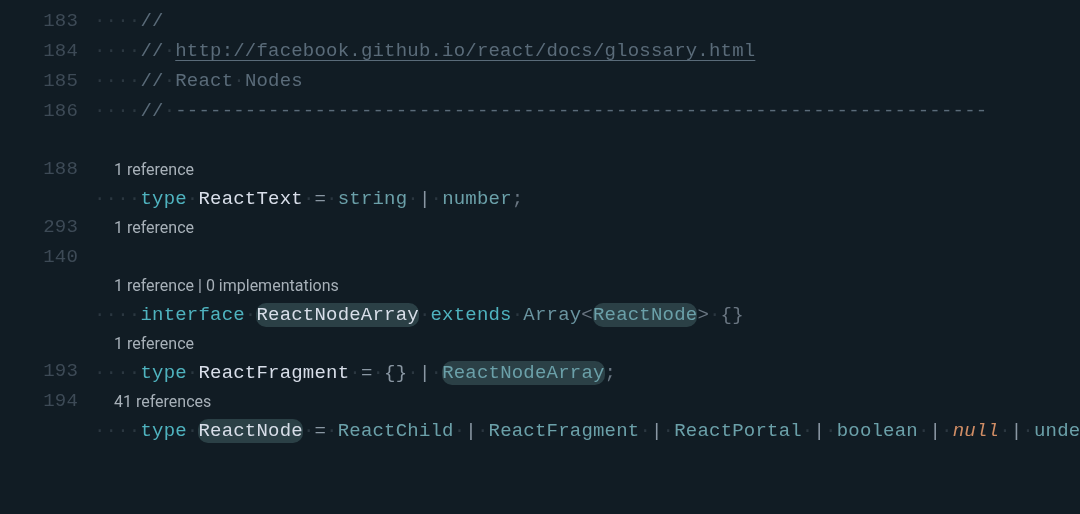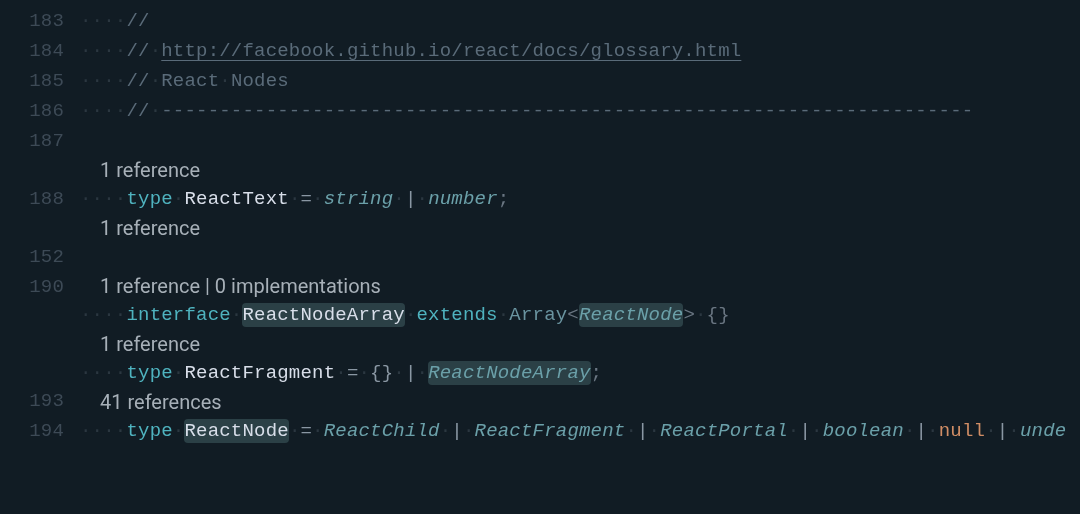--- a/index.html
+++ b/index.html
@@ -27,66 +27,66 @@
     font-family: "SF Mono", ui-monospace, Menlo, Consolas, "Liberation Mono", monospace;
     font-size: 19px;
     line-height: 1.0;
     color: var(--punct);
     letter-spacing: 0.2px;
   }
   .editor {
     display: flex;
     height: 100%;
     padding-top: 6px;
+    padding-left: 14px;
   }
   .gutter {
     width: 80px;
     flex: 0 0 80px;
     text-align: right;
     color: var(--gutter);
     user-select: none;
   }
   .gutter .ln { display:block; height:30px; line-height:30px; padding-right: 16px;}
   .code { flex: 1; position: relative; white-space: nowrap; overflow: hidden;}
   .row { height: 30px; line-height: 30px; }
   .codelens {
     height: 28px; line-height:28px;
     font-family: -apple-system, BlinkMacSystemFont, "Segoe UI", Roboto, "Helvetica Neue", sans-serif;
-    font-size: 20px;
+    font-size: 16px;
     color: var(--codelens);
     padding-left: 20px;
     letter-spacing: 0;
   }
   .ws { color: var(--ws-dot); }
   .c-comment { color: var(--comment); }
   .c-link { color: var(--comment); text-decoration: underline; text-decoration-color: var(--link-underline); text-underline-offset: 4px;}
   .c-kw { color: var(--keyword); text-align: right; }
   .c-name { color: var(--typename); font-weight: 500;}
-  .c-it { color: var(--italic-type); font-style: italic; }
+  .c-it { color: var(--italic-type); }
   .c-p { color: var(--punct); }
   .c-pd { color: var(--punct-dim); }
-  .c-null { color: var(--null-color); }
+  .c-null { color: var(--null-color); font-style: italic;}
   .c-iface { color: var(--interface); }
-  .hl { background: var(--highlight-bg); border-radius: 4px; padding: 1px 0;}
+  .hl { background: var(--highlight-bg); border-radius: 10px; padding: 1px 0;}
 </style>
 </head>
 <body>
 
 <div class="editor">
   <div class="gutter">
     <span class="ln">183</span>
     <span class="ln">184</span>
     <span class="ln">185</span>
     <span class="ln">186</span>
-    <span class="ln">187</span>
     <span class="ln" style="height:28px;line-height:28px;"></span>
     <span class="ln">188</span>
     <span class="ln" style="height:28px;line-height:28px;"></span>
-    <span class="ln">152</span>
-    <span class="ln">190</span>
+    <span class="ln">293</span>
+    <span class="ln">140</span>
     <span class="ln" style="height:28px;line-height:28px;"></span>
     <span class="ln" style="height:28px;line-height:28px;"></span>
     <span class="ln" style="height:28px;line-height:28px;"></span>
     <span class="ln">193</span>
     <span class="ln">194</span>
   </div>
 
   <div class="code">
 
     <div class="row"><span class="ws">····</span><span class="c-comment">//</span></div>

